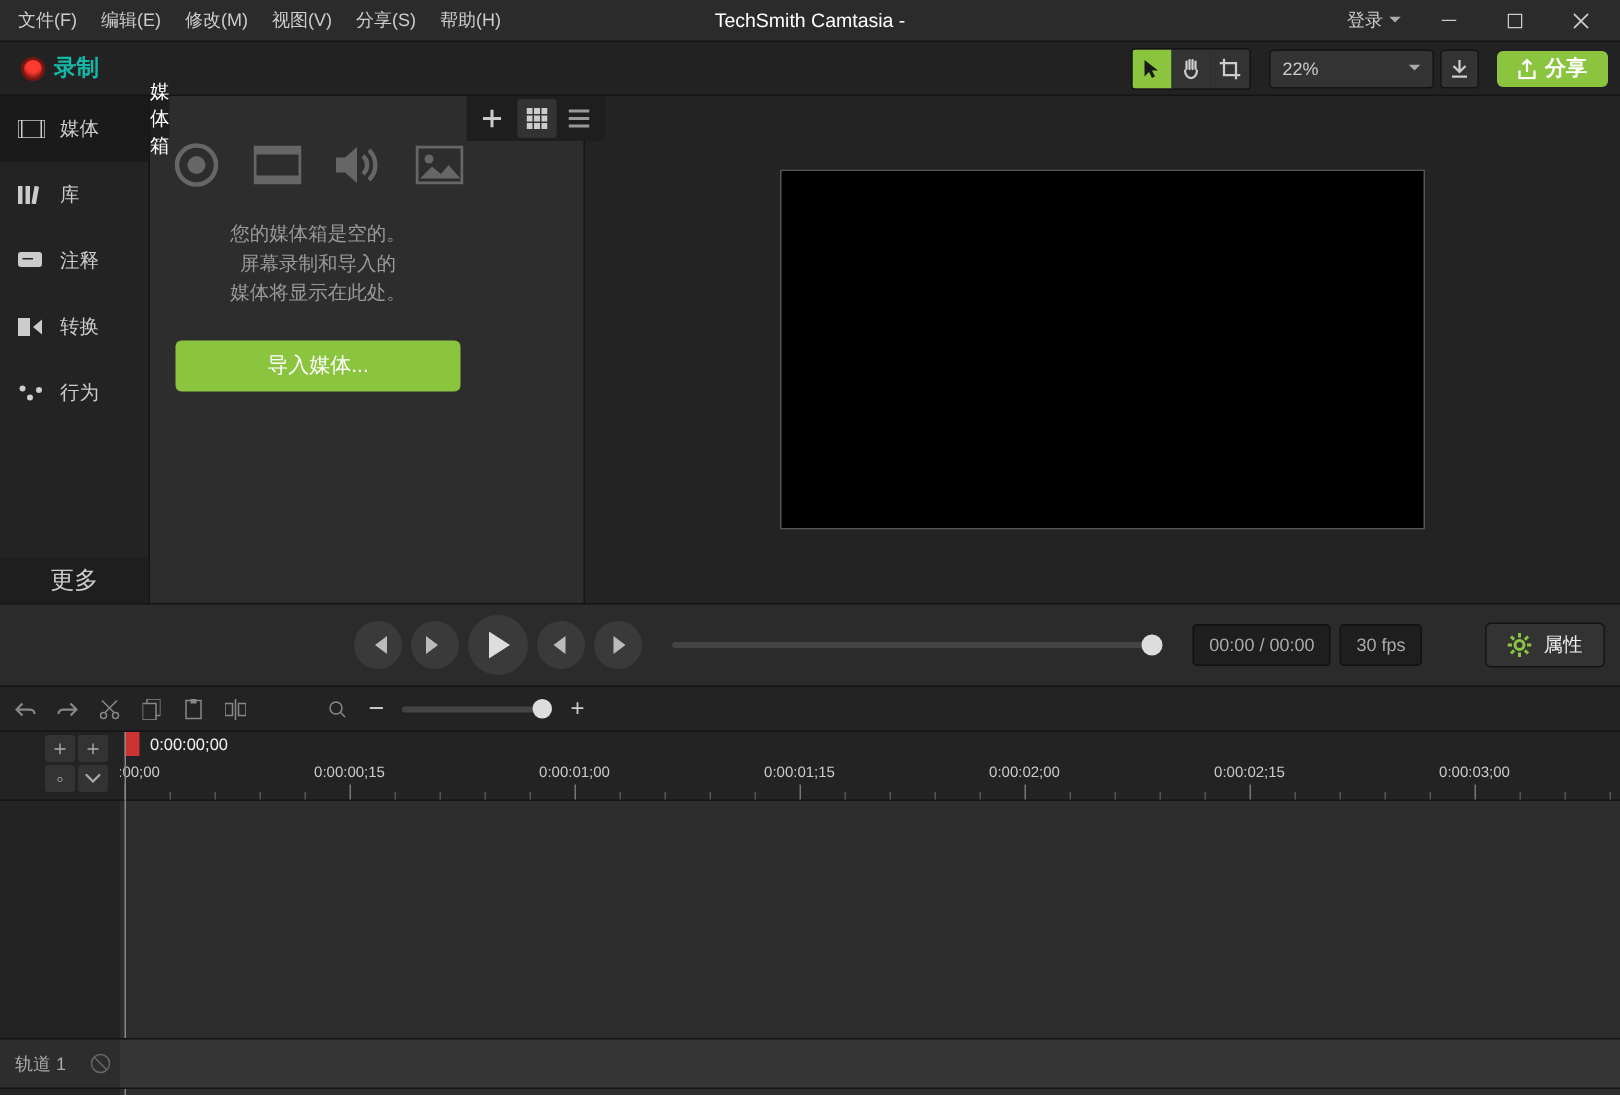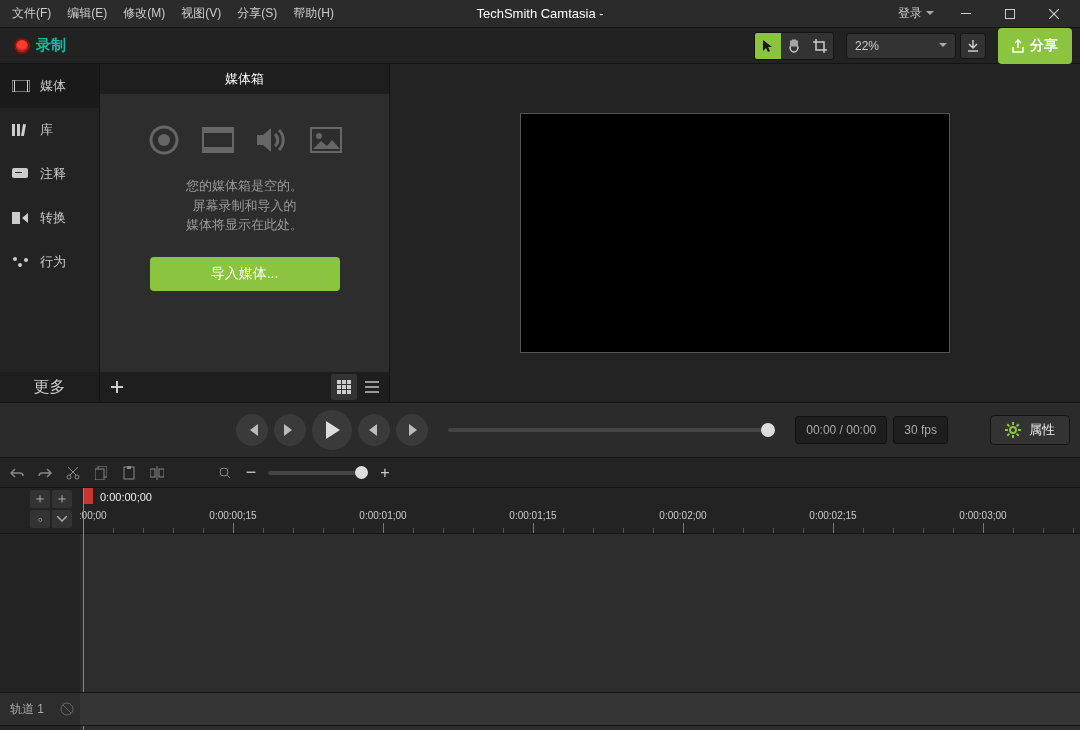--- a/index.html
+++ b/index.html
@@ -17,36 +17,36 @@
 
 .toolbar { height: 36px; background: #222; display: flex; align-items: center; padding: 0 8px; border-bottom: 1px solid #141414; }
 .record-btn { display: flex; align-items: center; gap: 6px; padding: 2px 6px; cursor: pointer; }
 .record-dot { width: 16px; height: 16px; background: #ff3b30; border-radius: 50%; border: 2px solid #7a1510; box-shadow: inset 0 -2px 2px rgba(0,0,0,.4); }
 .record-txt { font-size: 15px; color: #14b8a6; font-weight: bold; font-family: Liberation Serif, serif; }
 .toolbar-center { margin-left: auto; display: flex; align-items: center; gap: 4px; }
 .tool-grp { display: flex; border: 1px solid #141414; border-radius: 3px; overflow: hidden; }
 .tool-ico { width: 26px; height: 26px; background: #333; display: flex; align-items: center; justify-content: center; cursor: pointer; color:#ddd;}
 .tool-ico.active { background: #8bc53f; color: #1a1a1a; }
 .zoom-select { margin-left: 8px; width: 110px; height: 26px; background: #333; border: 1px solid #141414; border-radius: 3px; display: flex; align-items: center; padding: 0 8px; color: #ccc; cursor: pointer; justify-content: space-between; }
-.share-btn { margin-left: 8px; height: 36px; padding: 0 14px; background: #8bc53f; color: #fff; border-radius: 4px; display: flex; align-items: center; gap: 6px; font-size: 14px; cursor: pointer; font-weight:bold; }
+.share-btn { margin-left: 8px; height: 24px; padding: 0 14px; background: #8bc53f; color: #fff; border-radius: 4px; display: flex; align-items: center; gap: 6px; font-size: 14px; cursor: pointer; font-weight:bold; }
 .dl-btn { margin-left: auto; width: 26px; height: 26px; background: #333; border: 1px solid #141414; border-radius: 3px; display: flex; align-items: center; justify-content: center; cursor: pointer; }
 
 
 .main { display: flex; height: 338px; background: #232323; }
 
 
 .sidebar { width: 100px; background: #232323; display: flex; flex-direction: column; border-right: 1px solid #141414;}
 .sb-item { height: 44px; display: flex; align-items: center; gap: 10px; padding: 0 12px; cursor: pointer; color: #ccc; font-size: 13px; border-right: 3px solid transparent; }
 .sb-item.active { background: #1a1a1a; border-right: 3px solid transparent; }
 .sb-ico { width: 18px; height: 14px; display: flex; align-items: center; justify-content: center; }
 .sb-more { margin-top: auto; display:flex;}
 .more-btn { flex:1; height: 30px; background: #1e1e1e; display: flex; align-items: center; justify-content: center; cursor: pointer; font-size: 16px; }
 
 
-.media-bin { width: 290px; background: #2d2d2d; border-right: 1px solid #141414; display: flex; flex-direction: column; position:relative; }
+.media-bin { width: 290px; background: #2d2d2d; border-right: 1px solid #141414; display: flex; flex-direction: row; position:relative; }
 .bin-header { height: 30px; background: #1e1e1e; color: #fff; display: flex; align-items: center; justify-content: center; font-size: 13px; }
 .bin-body { flex: 1; display: flex; flex-direction: column; align-items: center; padding-top: 28px; }
 .bin-icons { display: flex; gap: 18px; color: #666; }
 .bin-big-ico { width: 36px; height: 36px; display:flex; align-items:center; justify-content:center;}
 .bin-text { text-align: center; color: #999; font-size: 13px; margin-top: 18px; line-height: 1.5; }
 .import-btn { margin-top: 22px; width: 190px; height: 34px; background: #8bc53f; color: #fff; border-radius: 4px; display: flex; align-items: center; justify-content: center; font-size: 14px; cursor: pointer; }
 .bin-footer { height: 30px; background: #1e1e1e; display: flex; align-items: center; padding: 0 4px; gap:2px; }
 .bf-btn { width: 26px; height: 26px; display: flex; align-items: center; justify-content: center; cursor: pointer; color:#999;}
 .bf-spacer { flex: 1; }
 .bf-btn.active { background:#333; color:#fff; border-radius:2px;}

